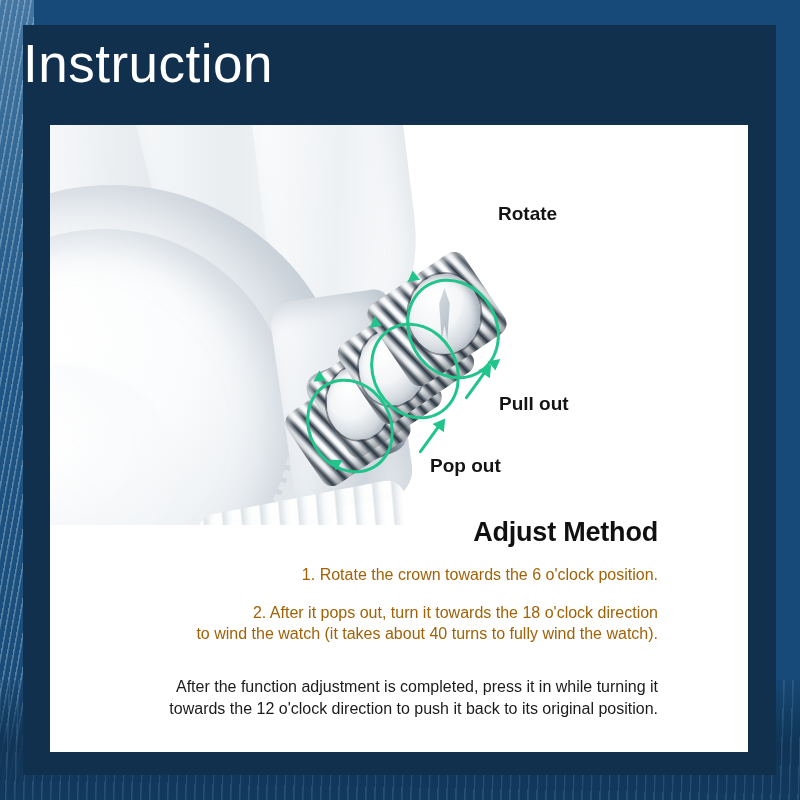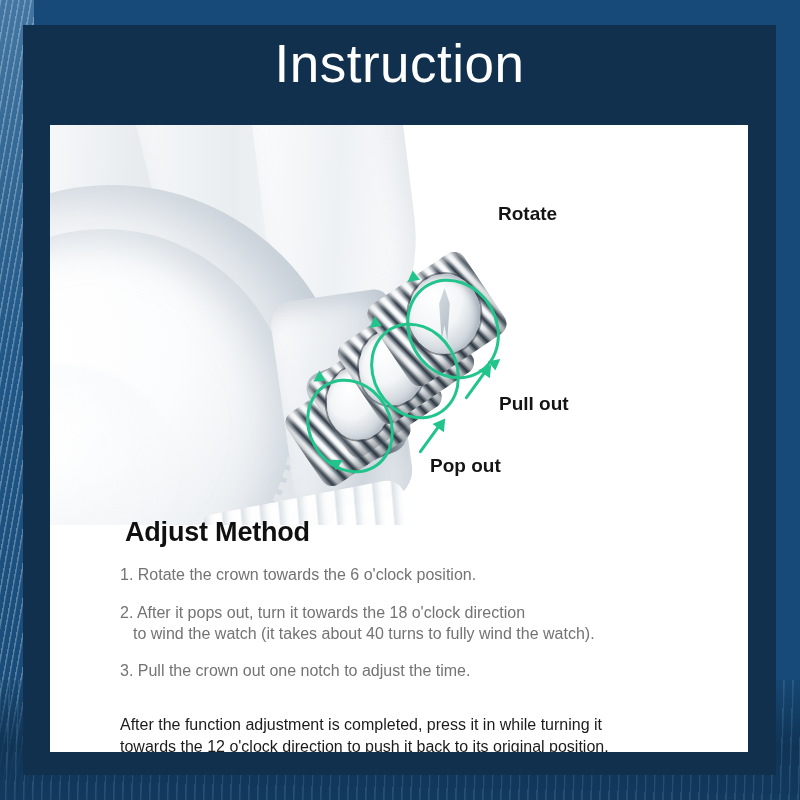--- a/index.html
+++ b/index.html
@@ -65,21 +65,21 @@
     left: 23px; top: 25px;
     width: 753px; height: 750px;
     background: #10304e;
   }
 
   
   #title {
     position: absolute;
     left: 0; top: 12px;
     width: 753px;
-    text-align: center;
+    text-align: left;
     color: #ffffff;
     font-size: 53px;
     font-weight: 300;
     letter-spacing: .5px;
     line-height: 1;
   }
 
   
   #card {
     position: absolute;
@@ -287,31 +287,32 @@
     font-size: 19px;
     white-space: nowrap;
   }
 
   
   #text-block {
     position: absolute;
     left: 0; top: 380px;
     width: 634px; height: 247px;
     padding: 0 26px 0 48px;
+    text-align: right;
   }
   #heading {
     font-size: 27px;
     font-weight: 700;
     color: #101010;
     letter-spacing: -.2px;
     margin: 12px 0 0 27px;
   }
   .step {
     font-size: 16px;
-    color: #737373;
+    color: #a16207;
     line-height: 1.30;
     margin: 17px 0 0 22px;
   }
   .step .cont { display: block; padding-left: 13px; }
   #closing {
     font-size: 16px;
     color: #1b1b1b;
     line-height: 1.34;
     margin: 32px 0 0 22px;
   }
@@ -394,24 +395,20 @@
         <span>1.</span>
         <span>Rotate the crown towards the 6 o'clock position.</span>
       </div>
 
       <div class="step">
         <span>2.</span>
         <span>After it pops out, turn it towards the 18 o'clock direction</span>
         <span class="cont">to wind the watch (it takes about 40 turns to fully wind the watch).</span>
       </div>
 
-      <div class="step">
-        <span>3.</span>
-        <span>Pull the crown out one notch to adjust the time.</span>
-      </div>
 
       <div id="closing">
         <span>After the function adjustment is completed, press it in while turning it towards</span>
         <span class="cont">the 12 o'clock direction to push it back to its original position.</span>
       </div>
     </div>
 
   </div>
 </div>
 

